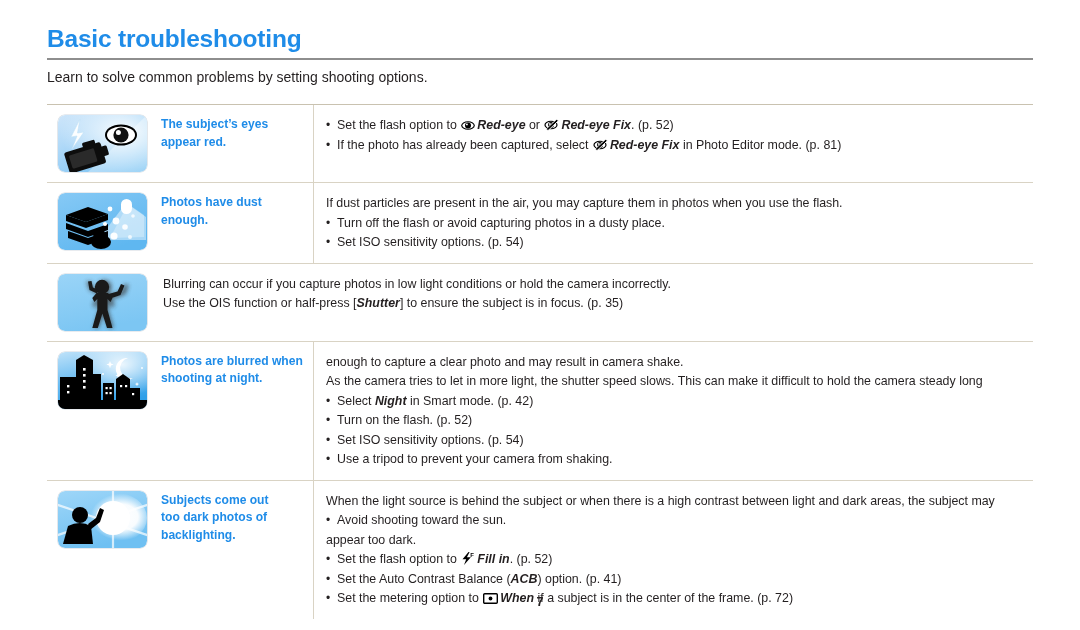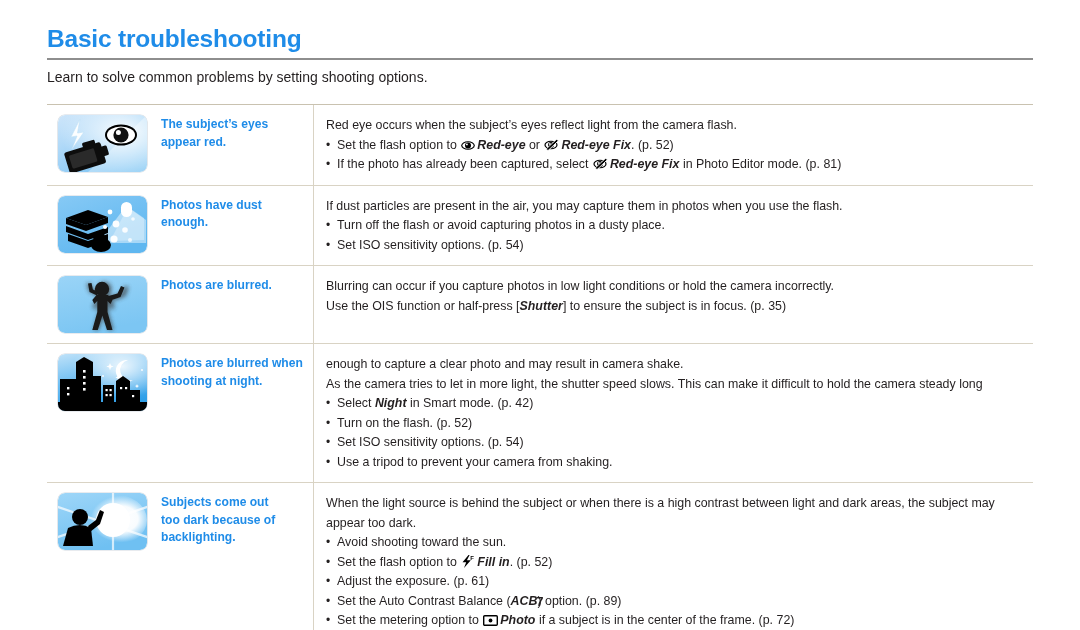--- a/index.html
+++ b/index.html
@@ -166,21 +166,20 @@
     <rect x="44" y="36" width="7" height="10" rx="1.5" fill="#0d0d0d"></rect>
   </g>
 </svg>
 </div>
         </div>
         <div class="cell-label">
           <div class="label-text">The subject’s eyes</div>
           <div class="label-text">appear red.</div>
         </div>
         <div class="cell-body">
-          <div class="body-line"><span>Red eye occurs when the subject’s eyes reflect light from the camera flash.</span></div>
           <div class="body-line"><span class="bul">•</span><span>Set the flash option to </span><span class="ic">
 <svg width="14" height="11" viewBox="0 0 14 11">
   <ellipse cx="7" cy="5.5" rx="6.8" ry="4.3" fill="#000"></ellipse>
   <ellipse cx="7" cy="5.5" rx="5.6" ry="3.3" fill="#fff"></ellipse>
   <circle cx="7" cy="5.5" r="3.0" fill="#000"></circle>
   <circle cx="5.9" cy="4.4" r="0.95" fill="#fff"></circle>
 </svg>
 </span><span class="b">Red-eye</span><span> or </span><span class="ic">
 <svg width="15" height="12" viewBox="0 0 15 12">
   <ellipse cx="7" cy="6" rx="6.6" ry="4.2" fill="#000"></ellipse>
@@ -267,23 +266,20 @@
     <path d="M52 20 l9 -3 l3 -7 l4 1 l-3 9 l-12 5 Z"></path>
   </g>
   <g fill="#1a1a1a" transform="translate(0,0)">
     <circle cx="44" cy="13" r="7.2"></circle>
     <path d="M38.5 19 h11.5 l4.5 5 l-2 4 l-3 -3 v11 l5 18 h-5.5 l-4.6 -14.5 l-4.6 14.5 h-5.5 l5 -18 v-11 l-3 3 l-2 -4 Z"></path>
     <path d="M39 19.5 l-7.5 -3.5 l-1.5 -8.5 l3.5 -0.6 l1.4 6.6 l6 2.6 Z"></path>
     <path d="M50.5 20 l9 -2.5 l3.5 -7.5 l3.5 1.5 l-4 9.5 l-11.5 4 Z"></path>
   </g>
 </svg>
 </div>
-        </div>
-        <div class="cell-label">
-          <div class="label-text">Photos are blurred.</div>
         </div>
         <div class="cell-body">
           <div class="body-line"><span>Blurring can occur if you capture photos in low light conditions or hold the camera incorrectly.</span></div>
           <div class="body-line"><span>Use the OIS function or half-press [</span><span class="b">Shutter</span><span>] to ensure the subject is in focus. (p. 35)</span></div>
         </div>
       </div>
       <div class="row">
         <div class="cell-thumb">
           <div class="thumb">
 <svg viewBox="0 0 89 57">
@@ -376,41 +372,40 @@
   <g fill="#000">
     <circle cx="22" cy="24" r="8"></circle>
     <path d="M10 35 q12 -6 23 0 l2 18 h-30 Z"></path>
     <path d="M30 33 l8 -6 l4 -10 l4 2 l-4 12 l-10 8 Z"></path>
   </g>
 </svg>
 </div>
         </div>
         <div class="cell-label">
           <div class="label-text">Subjects come out</div>
-          <div class="label-text">too dark because of</div>
+          <div class="label-text">too dark photos of</div>
           <div class="label-text">backlighting.</div>
         </div>
         <div class="cell-body">
           <div class="body-line"><span>When the light source is behind the subject or when there is a high contrast between light and dark areas, the subject may</span></div>
+          <div class="body-line"><span class="bul">•</span><span>Avoid shooting toward the sun.</span></div>
           <div class="body-line"><span>appear too dark.</span></div>
-          <div class="body-line"><span class="bul">•</span><span>Avoid shooting toward the sun.</span></div>
           <div class="body-line"><span class="bul">•</span><span>Set the flash option to </span><span class="ic">
 <svg width="14" height="13" viewBox="0 0 14 13">
   <path d="M7.5 0 L1.5 7.2 L5.2 7.2 L3.0 13 L9.8 5.2 L5.9 5.2 L8.6 0 Z" fill="#000"></path>
   <text x="9.2" y="5.2" font-family="Liberation Sans, sans-serif" font-size="6" font-weight="bold" fill="#000">F</text>
 </svg>
 </span><span class="b">Fill in</span><span>. (p. 52)</span></div>
-          <div class="body-line"><span class="bul">•</span><span>Adjust the exposure. (p. 61)</span></div>
-          <div class="body-line"><span class="bul">•</span><span>Set the Auto Contrast Balance (</span><span class="b">ACB</span><span>) option. (p. 89)</span></div>
+          <div class="body-line"><span class="bul">•</span><span>Set the Auto Contrast Balance (</span><span class="b">ACB</span><span>) option. (p. 41)</span></div>
           <div class="body-line"><span class="bul">•</span><span>Set the metering option to </span><span class="ic">
 <svg width="15" height="11" viewBox="0 0 15 11">
   <rect x="0.7" y="0.7" width="13.6" height="9.6" rx="1" fill="#fff" stroke="#000" stroke-width="1.4"></rect>
   <circle cx="7.5" cy="5.5" r="1.9" fill="#000"></circle>
 </svg>
-</span><span class="b">Photo</span><span> if a subject is in the center of the frame. (p. 72)</span></div>
+</span><span class="b">When</span><span> if a subject is in the center of the frame. (p. 72)</span></div>
         </div>
       </div>
     </div>
 
   <div class="footer">
     <span class="pageno">7</span>
   </div>
 
 </div>
 

